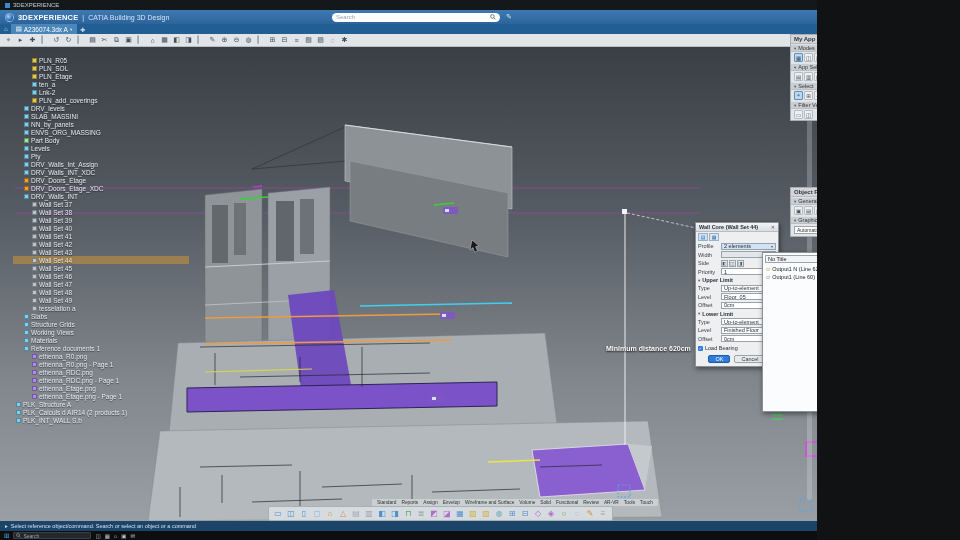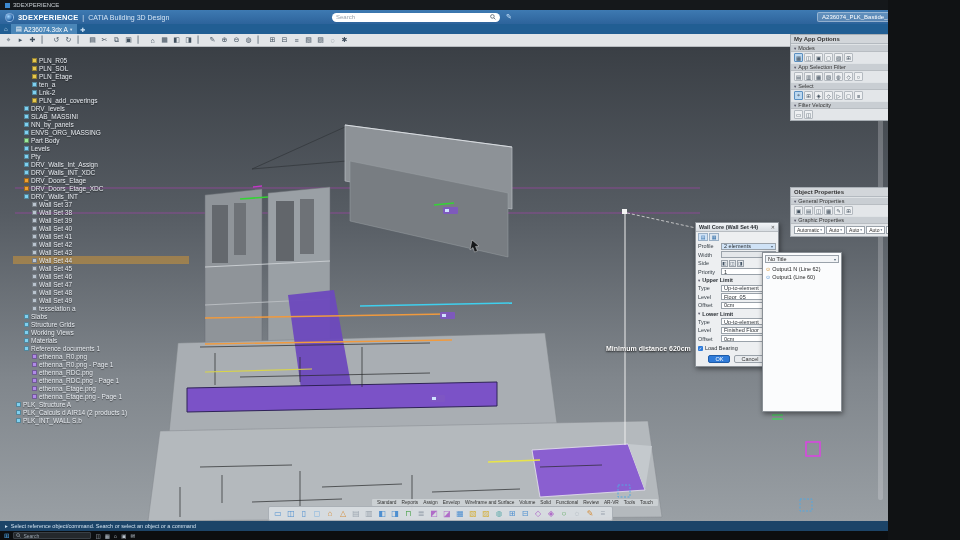--- a/index.html
+++ b/index.html
@@ -1,18 +1,18 @@
 <!DOCTYPE html>
 <html><head>
 <meta charset="utf-8">
 <style>
   * { box-sizing: border-box; margin: 0; padding: 0; }
   html,body { width:960px; height:540px; overflow:hidden; background:#101214;
     font-family:"Liberation Sans","DejaVu Sans",sans-serif; }
-  .app { position:relative; width:888px; height:540px; overflow:hidden; }
+  .app { position:relative; width:817px; height:540px; overflow:hidden; }
 
   
   .titlebar { position:absolute; left:0; top:0; width:960px; height:10px; background:#15181b;
     color:#c8cdd2; font-size:6px; display:flex; align-items:center; padding:0 5px; z-index:30; }
   .tb-logo { width:5px; height:5px; background:#3d89cf; margin-right:3px; }
   .tb-spacer { flex:1; }
   .win-ctrl { display:flex; gap:7px; color:#aab0b6; font-size:6px; }
   .wc { cursor:default; }
 
   

